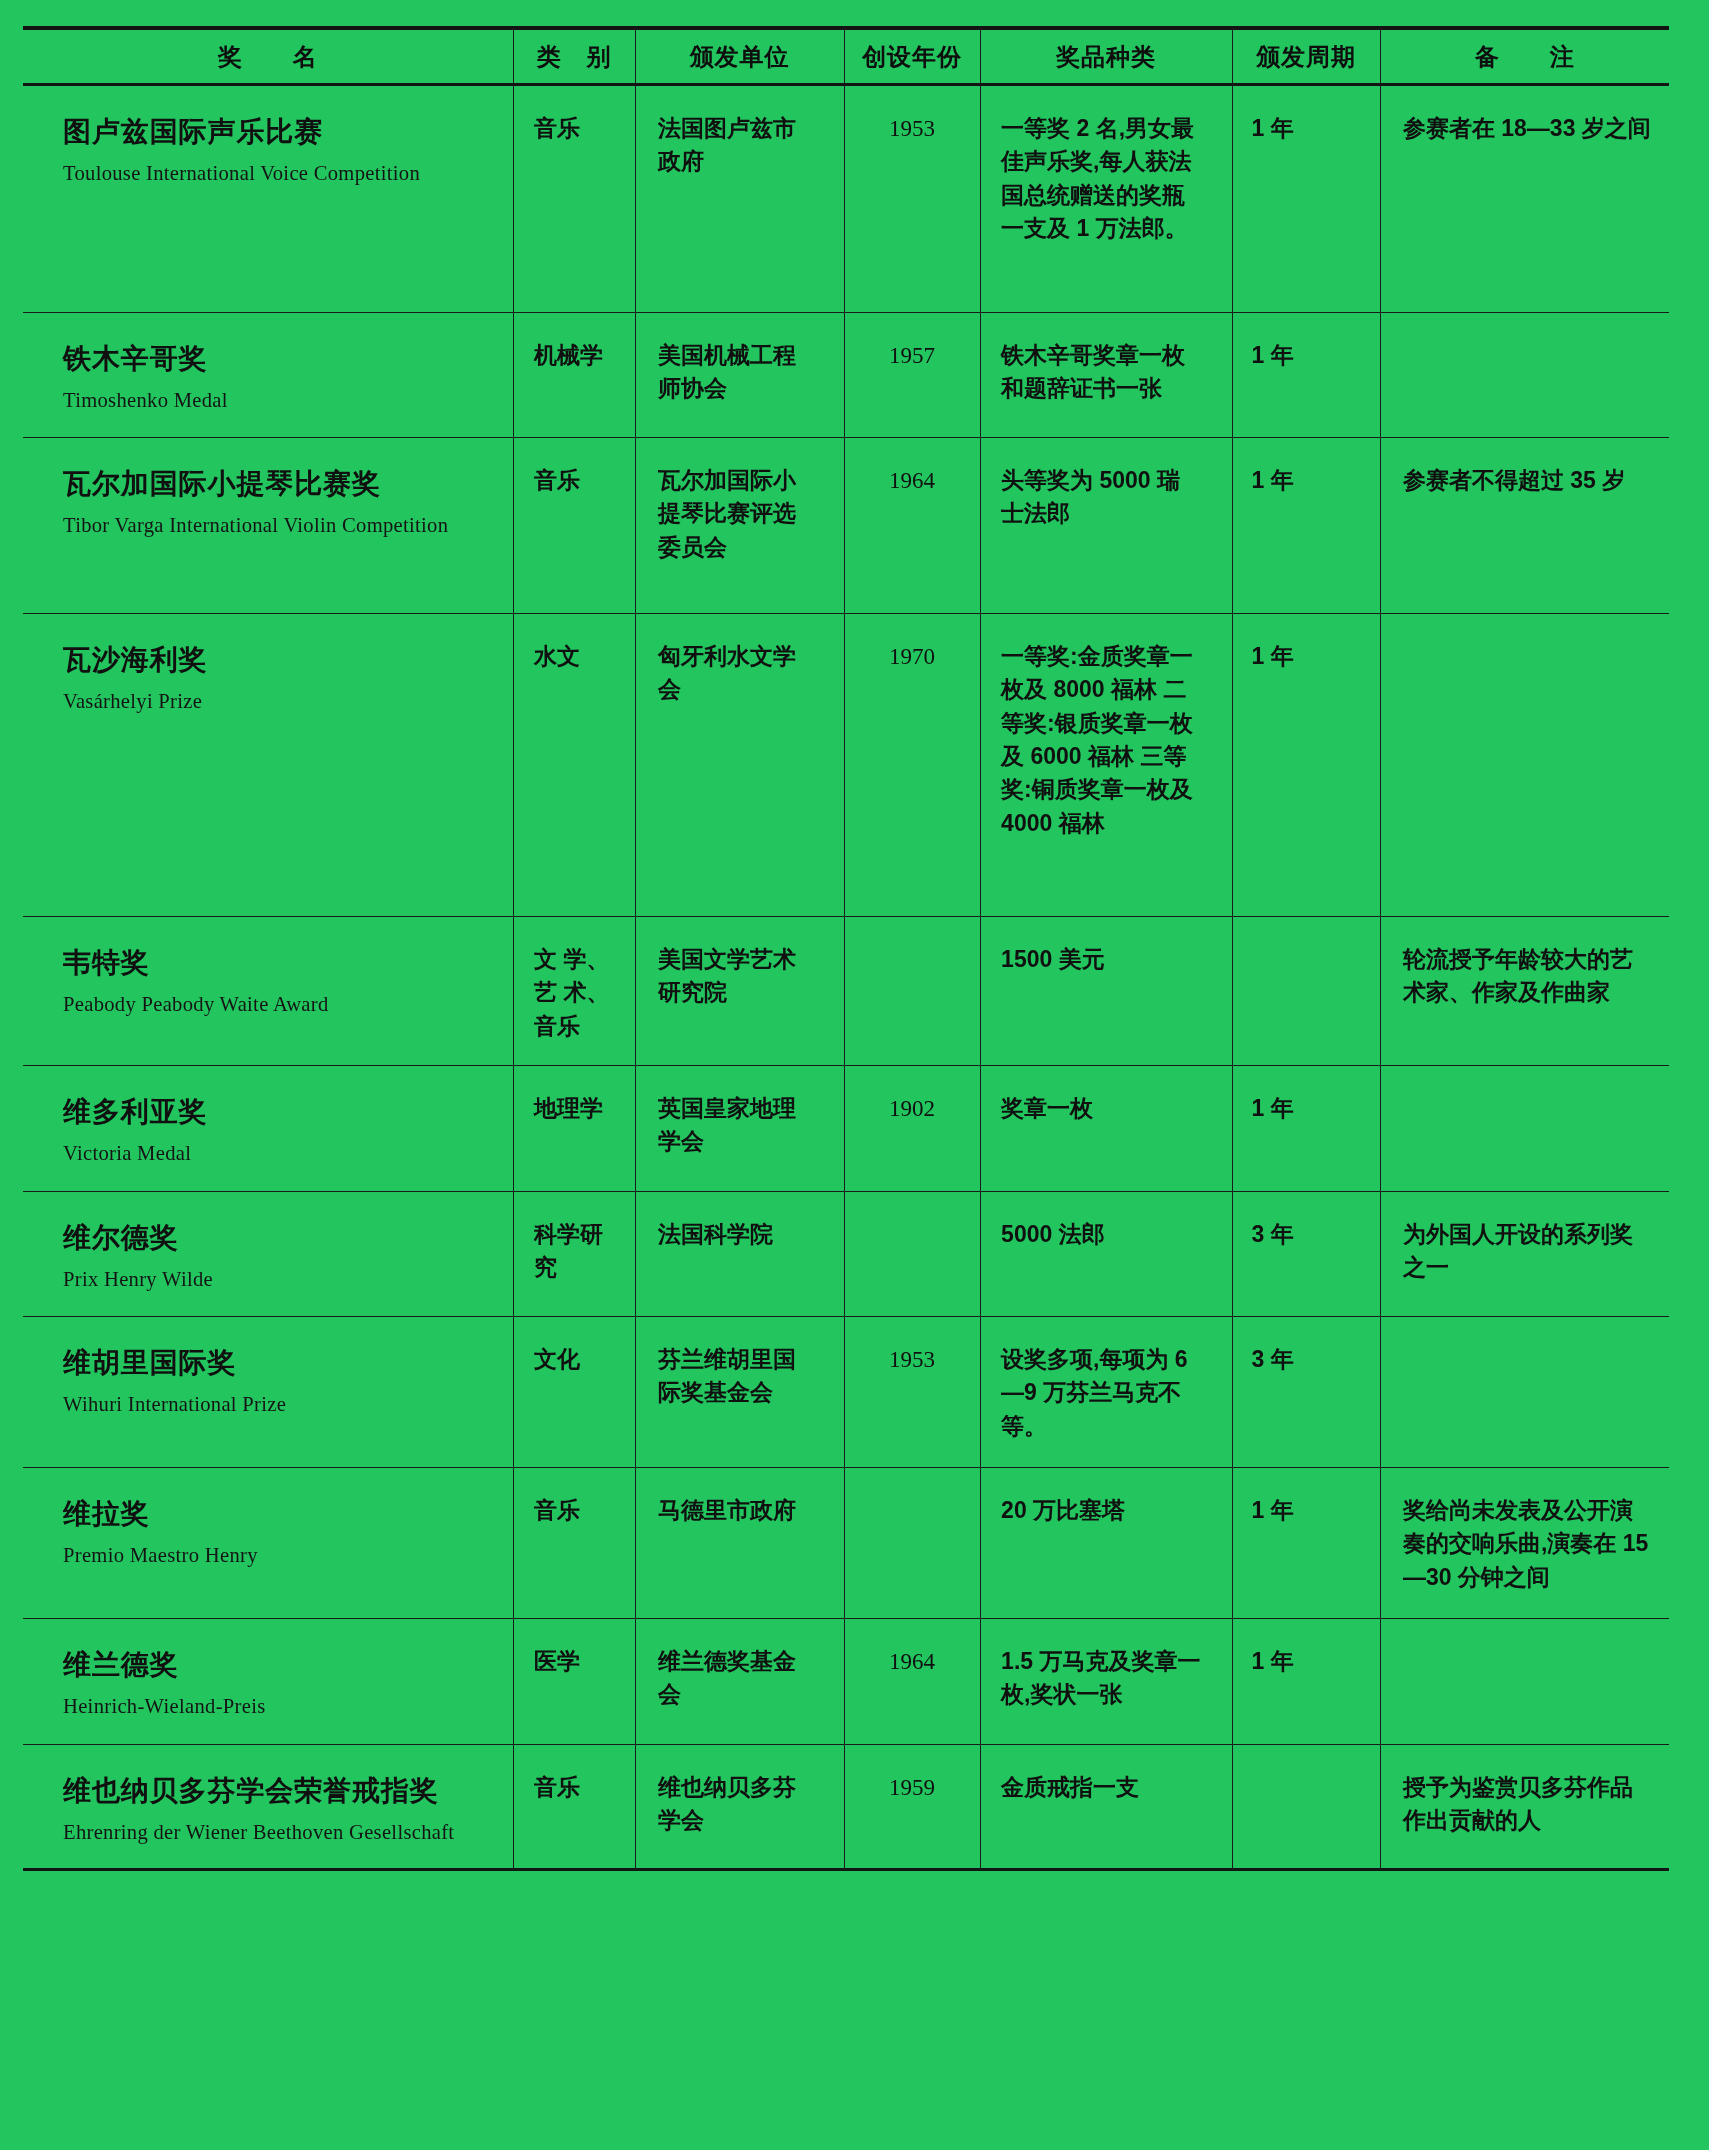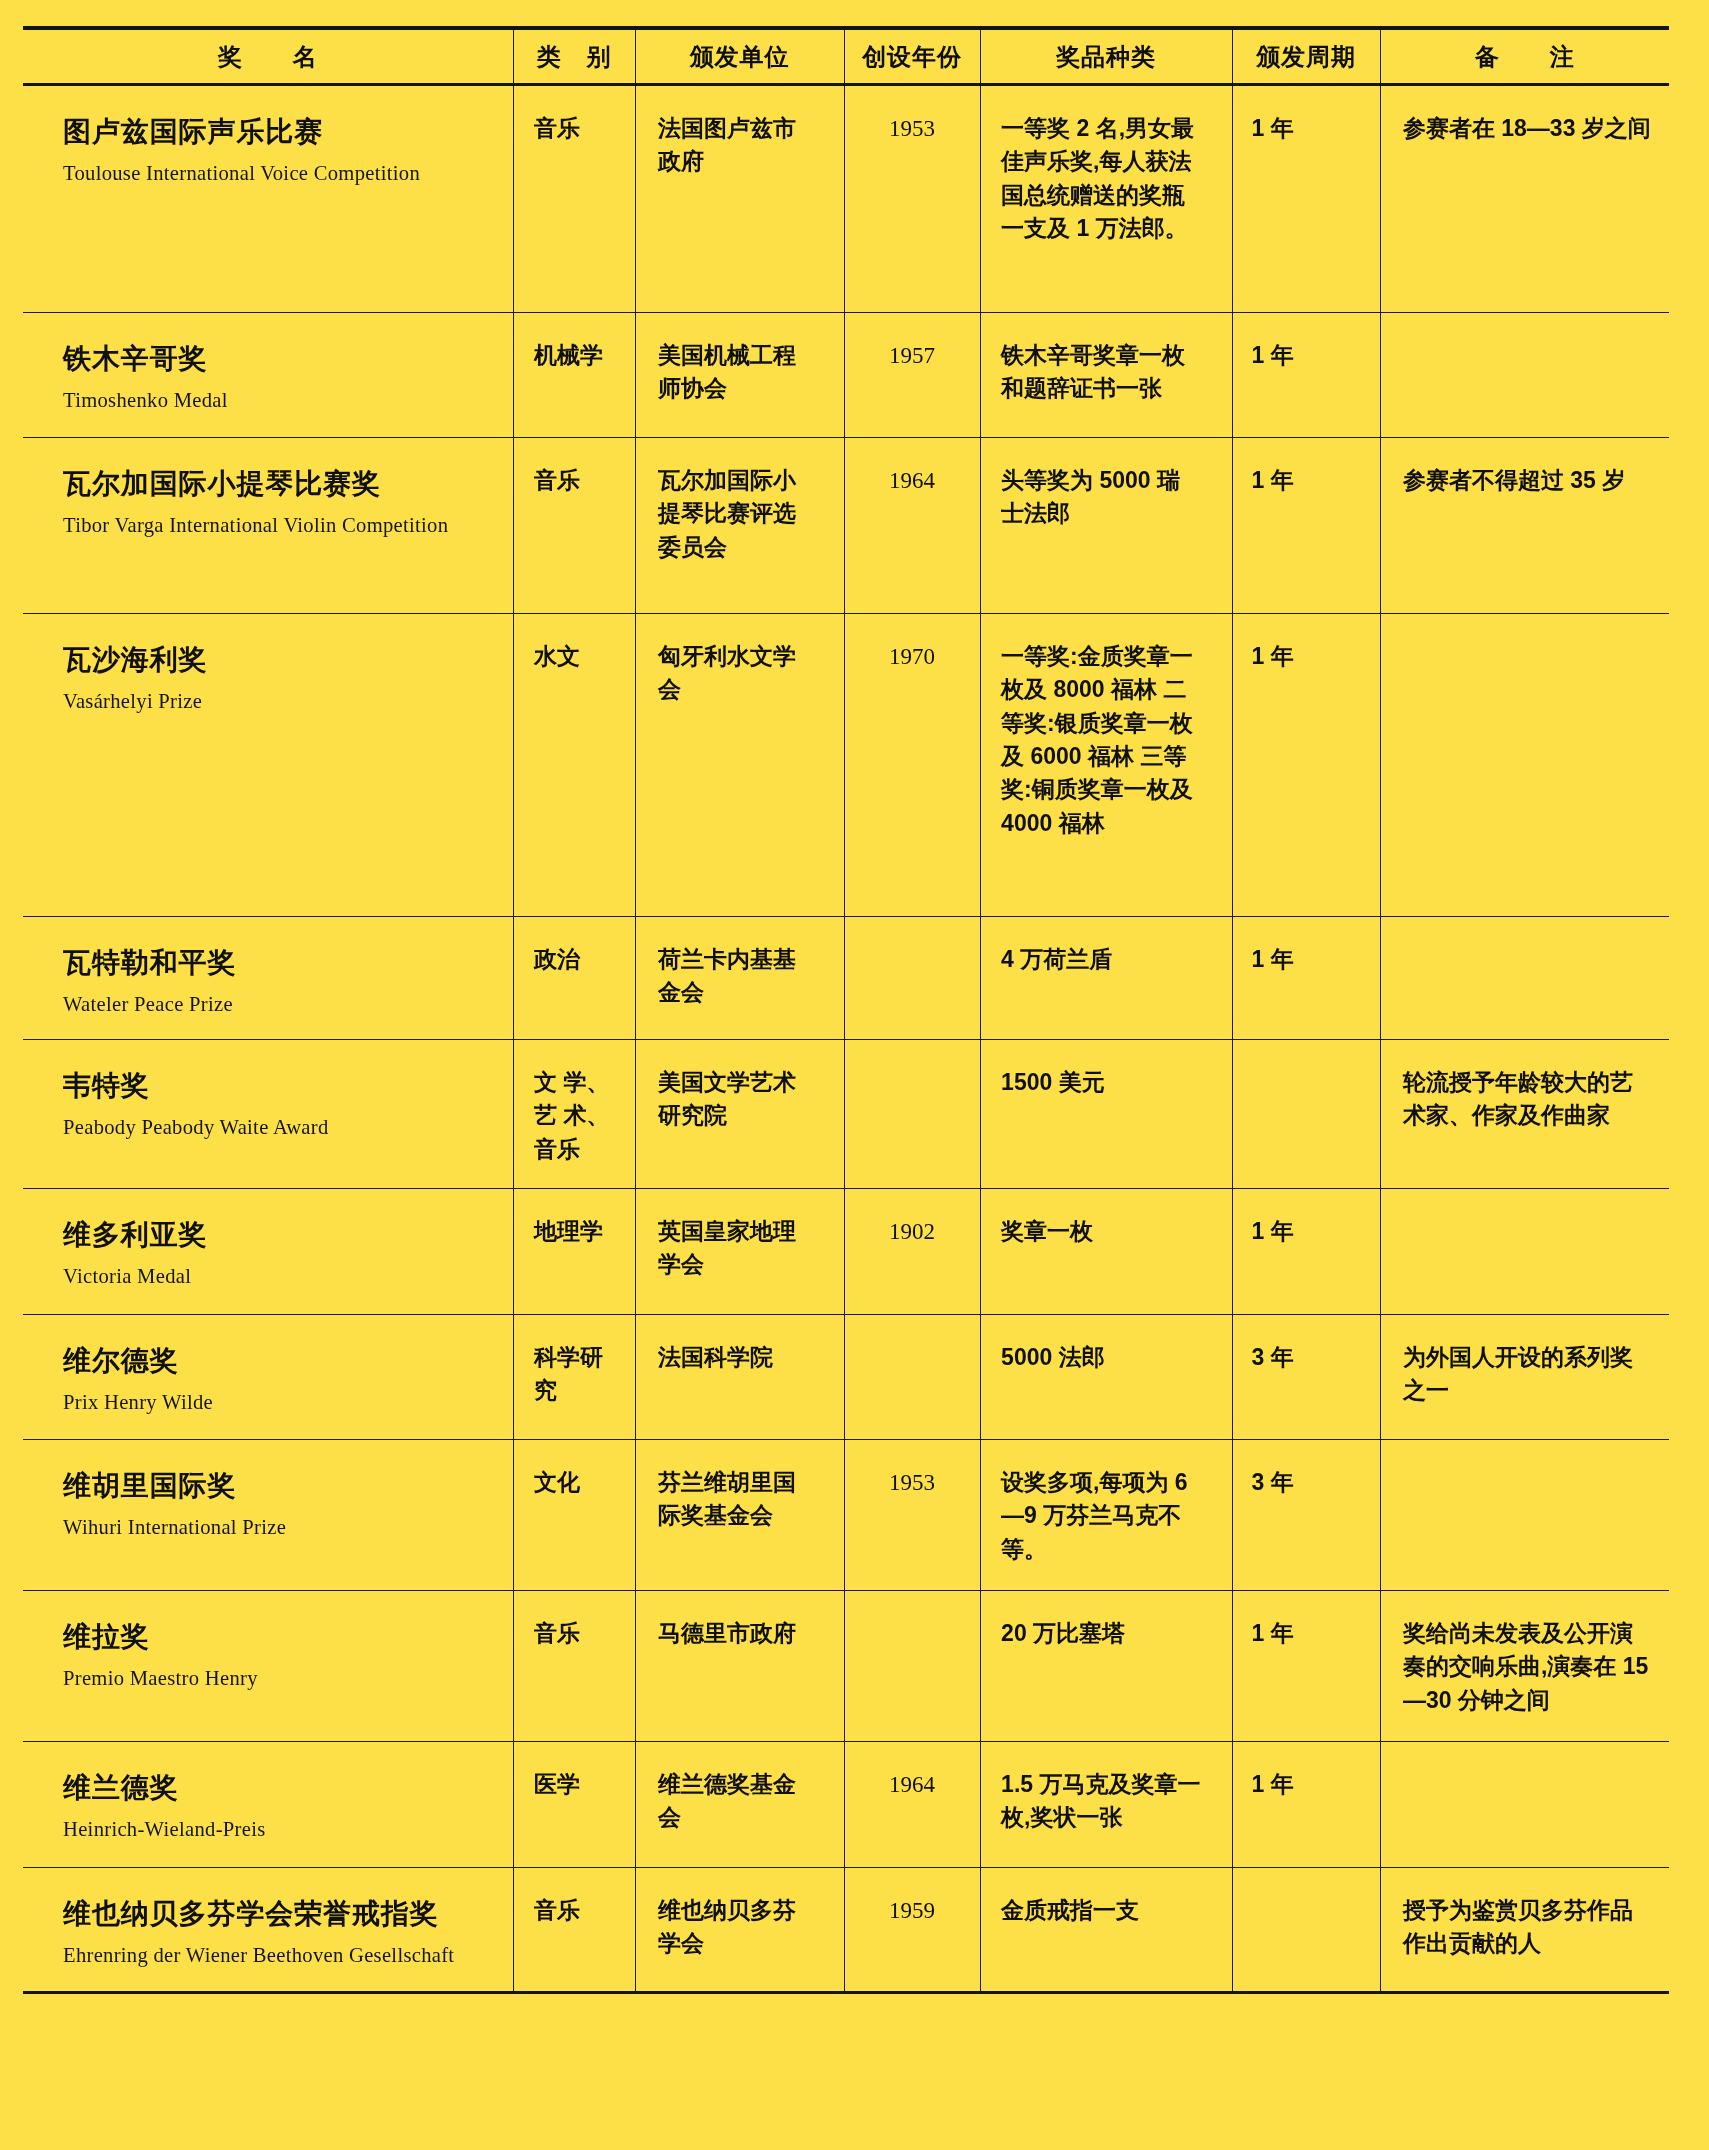--- a/index.html
+++ b/index.html
@@ -4,21 +4,21 @@
 <style>
   html, body { margin: 0; padding: 0; }
   body {
     width: 1710px; height: 2151px;
     background: #f7f7f5;
     font-family: "Liberation Sans", sans-serif;
   }
   .page {
     position: relative;
     width: 1710px; height: 2151px;
-    background: #fde047;
+    background: #22c55e;
     color: #121212;
     overflow: hidden;
   }
   table.scan-table {
     position: absolute;
     left: 23px; top: 26px;
     width: 1646px;
     border-collapse: collapse;
     table-layout: fixed;
     border-top: 4.3px solid #141414;
@@ -139,32 +139,20 @@
       <span class="zh-name">瓦沙海利奖</span>
       <span class="en-name">Vasárhelyi Prize</span>
     </td>
     <td class="c-cat">水文</td>
     <td class="c-issuer">匈牙利水文学会</td>
     <td class="c-year">1970</td>
     <td class="c-prize">一等奖:金质奖章一枚及 8000 福林 二等奖:银质奖章一枚及 6000 福林 三等奖:铜质奖章一枚及 4000 福林</td>
     <td class="c-period">1 年</td>
     <td class="c-notes"></td>
   </tr>
-        <tr style="height: 123px;">
-    <td class="c-name">
-      <span class="zh-name">瓦特勒和平奖</span>
-      <span class="en-name">Wateler Peace Prize</span>
-    </td>
-    <td class="c-cat">政治</td>
-    <td class="c-issuer">荷兰卡内基基金会</td>
-    <td class="c-year"></td>
-    <td class="c-prize">4 万荷兰盾</td>
-    <td class="c-period">1 年</td>
-    <td class="c-notes"></td>
-  </tr>
         <tr style="height: 149px;">
     <td class="c-name">
       <span class="zh-name">韦特奖</span>
       <span class="en-name">Peabody Peabody Waite Award</span>
     </td>
     <td class="c-cat">文 学、艺 术、音乐</td>
     <td class="c-issuer">美国文学艺术研究院</td>
     <td class="c-year"></td>
     <td class="c-prize">1500 美元</td>
     <td class="c-period"></td>

